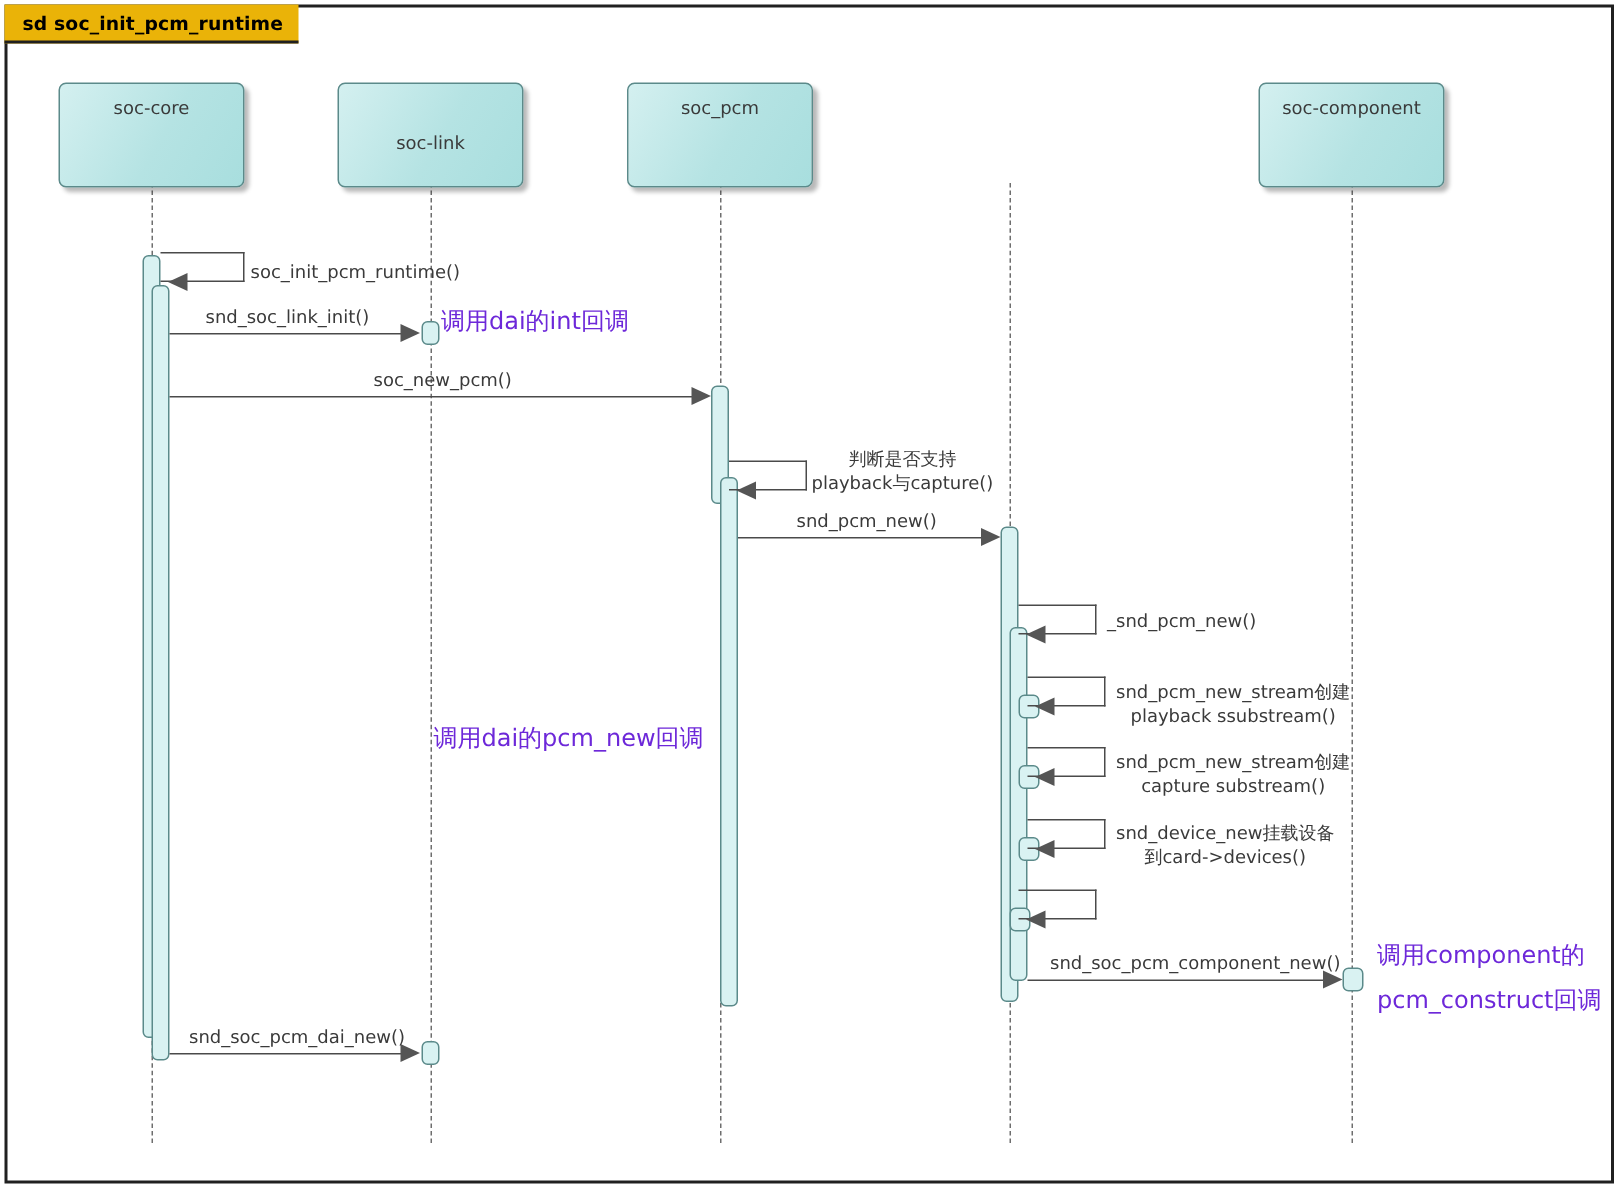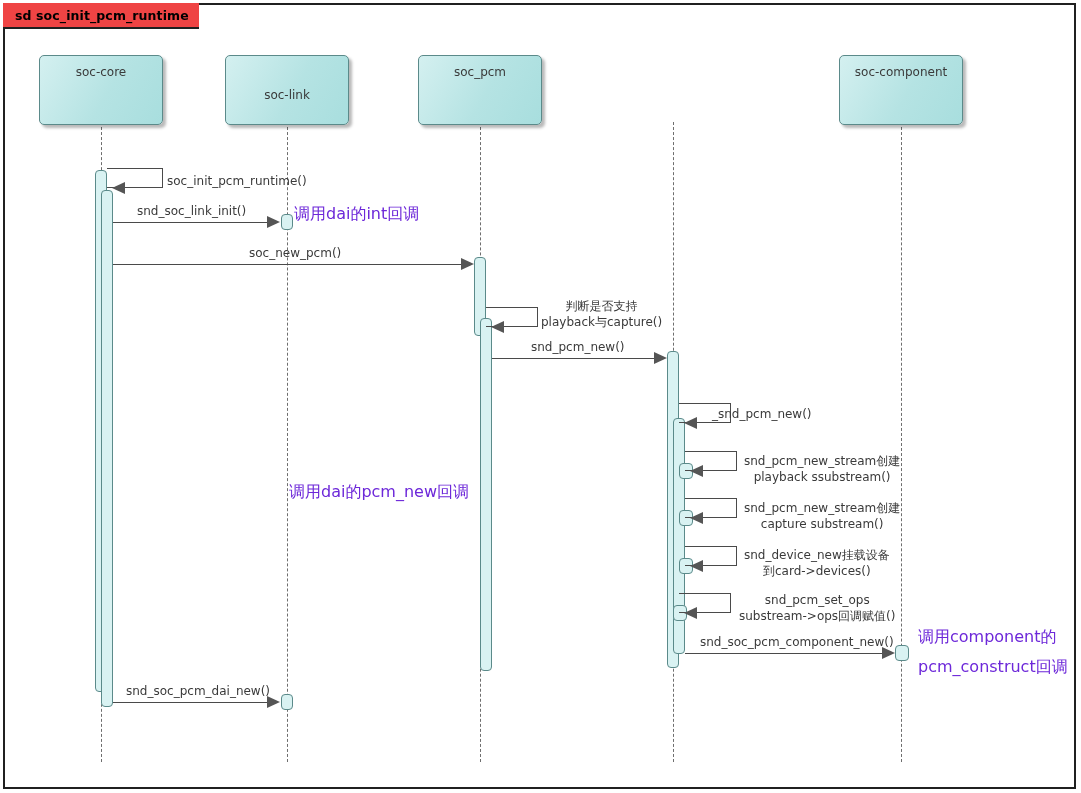--- a/index.html
+++ b/index.html
@@ -35,21 +35,21 @@
     box-sizing: border-box;
     border-right: none;
     display: flex;
     align-items: center;
     padding: 0 10px 0 12px;
     font-size: 12.5px;
     font-weight: bold;
     color: #000;
     letter-spacing: 0.1px;
     white-space: nowrap;
-    background: #ef4444;
+    background: #eab308;
     border-bottom: 2px solid #202020;
   }
   .frame-tab-cut {
     position: absolute;
     top: 3px;
     left: 155px;
     width: 17px;
     height: 26px;
     overflow: hidden;
   }
@@ -201,21 +201,21 @@
     <div>判断是否支持</div>
     <div>playback与capture()</div>
   </div>
 
   <div class="msg-line" style="left:492px; top:358px; width:163px;"></div>
   <div class="msg-arrow right" style="left:654px; top:352px;"></div>
   <div class="msg-label" style="left:531px; top:339px;text-align:right;">snd_pcm_new()</div>
 
   <div class="selfcall" style="left:679px; top:403px; width:52px; height:20px;"></div>
   <div class="msg-arrow left" style="left:684px; top:417px;"></div>
-  <div class="msg-label" style="left:712px; top:406px;">_snd_pcm_new()</div>
+  <div class="msg-label" style="left:738px; top:406px;">_snd_pcm_new()</div>
 
   <div class="selfcall" style="left:685px; top:451px; width:52px; height:20px;"></div>
   <div class="msg-arrow left" style="left:690px; top:465px;"></div>
   <div class="msg-label center" style="left:744px; top:453px;">
     <div>snd_pcm_new_stream创建</div>
     <div>playback ssubstream()</div>
   </div>
 
   <div class="selfcall" style="left:685px; top:498px; width:52px; height:20px;"></div>
   <div class="msg-arrow left" style="left:690px; top:512px;"></div>
@@ -226,24 +226,20 @@
 
   <div class="selfcall" style="left:685px; top:546px; width:52px; height:20px;"></div>
   <div class="msg-arrow left" style="left:690px; top:560px;"></div>
   <div class="msg-label center" style="left:744px; top:547px;">
     <div>snd_device_new挂载设备</div>
     <div>到card-&gt;devices()</div>
   </div>
 
   <div class="selfcall" style="left:679px; top:593px; width:52px; height:20px;"></div>
   <div class="msg-arrow left" style="left:684px; top:607px;"></div>
-  <div class="msg-label center" style="left:739px; top:592px;">
-    <div>snd_pcm_set_ops</div>
-    <div>substream-&gt;ops回调赋值()</div>
-  </div>
 
   <div class="msg-line" style="left:685px; top:653px; width:198px;"></div>
   <div class="msg-arrow right" style="left:882px; top:647px;"></div>
   <div class="msg-label" style="left:700px; top:634px;">snd_soc_pcm_component_new()</div>
 
   <div class="msg-line" style="left:113px; top:702px; width:155px;"></div>
   <div class="msg-arrow right" style="left:267px; top:696px;"></div>
   <div class="msg-label" style="left:126px; top:683px;">snd_soc_pcm_dai_new()</div>
 
   <div class="note" style="left:294px; top:205px;">

